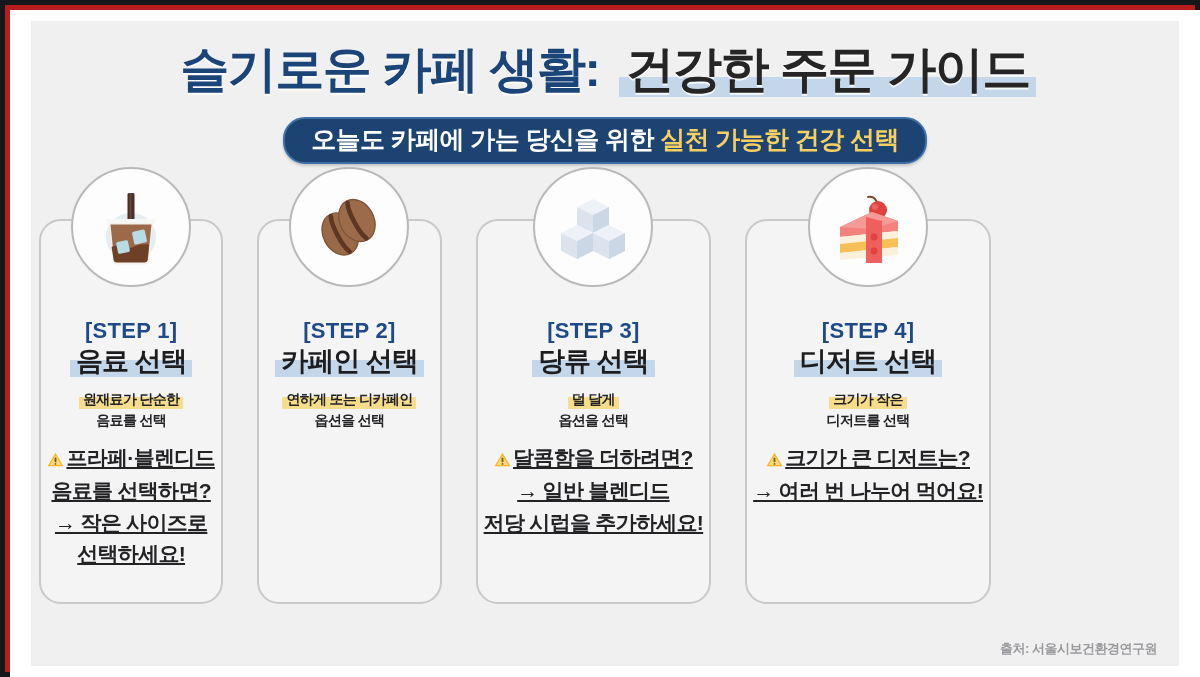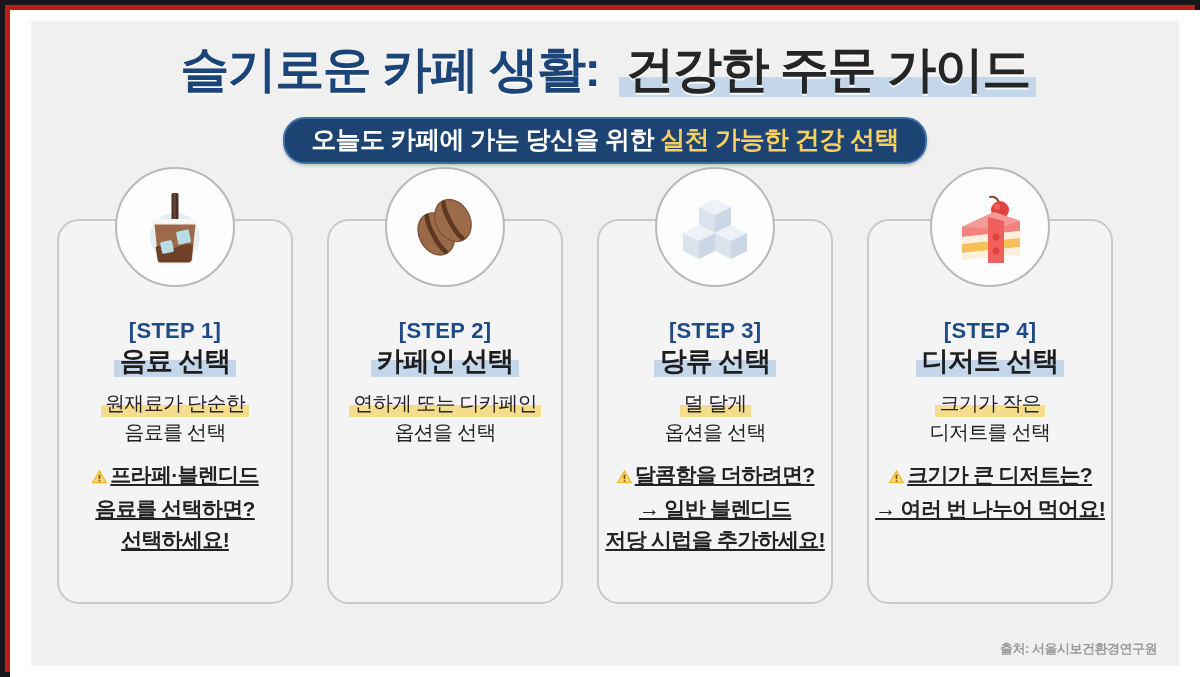--- a/index.html
+++ b/index.html
@@ -98,22 +98,22 @@
     line-height: 1.1;
     white-space: nowrap;
     box-shadow: 0 2px 3px rgba(0,0,0,.18);
   }
   .sub-white { color: #ffffff; }
   .sub-gold  { color: #f7d060; }
 
   
   .cards {
     position: absolute;
-    left: 26px; top: 198px;
-    width: 1056px;
+    left: 8px; top: 198px;
+    width: 952px;
     height: 385px;
     display: flex;
     gap: 34px;
   }
   .card {
     position: relative;
     flex: 1 1 0;
     background: #f4f4f5;
     border: 2px solid #c9c9cb;
     border-radius: 22px;
@@ -166,22 +166,22 @@
   .step-title-hl {
     position: absolute;
     left: 0; right: 0;
     bottom: 0px;
     height: 17px;
     background: #c3d6ea;
     z-index: 1;
   }
 
   .desc {
-    font-size: 20px;
-    font-weight: 400;
+    font-size: 14px;
+    font-weight: 700;
     color: #232326;
     letter-spacing: -0.7px;
     line-height: 1.45;
     margin-bottom: 12px;
   }
   .desc-hl-wrap {
     position: relative;
     display: inline-block;
   }
   .desc-hl-txt {
@@ -280,20 +280,21 @@
           <span class="desc-plain">음료를 선택</span>
         </div>
         <div class="warn">
           <span class="warn-line"><span class="warn-icon"><svg width="17" height="15" viewBox="0 0 17 15">
                   <path d="M8.5 0.8 L16.4 14.2 H0.6 Z" fill="#f5b820"></path>
                   <path d="M8.5 3.2 L14.3 13.1 H2.7 Z" fill="#fbd77c"></path>
                   <rect x="7.6" y="5.6" width="1.8" height="4.6" rx="0.8" fill="#7a5a10"></rect>
                   <rect x="7.6" y="11" width="1.8" height="1.8" rx="0.9" fill="#7a5a10"></rect>
                 </svg></span><span>프라페·블렌디드</span></span>
           <span class="warn-line">음료를 선택하면?</span>
+          <span class="warn-line">→ 작은 사이즈로</span>
           <span class="warn-line">선택하세요!</span>
         </div>
       </div>
 
       <div class="card">
         <div class="badge">
           <svg width="84" height="84" viewBox="0 0 84 84">
             <g transform="rotate(-28 42 42)">
               <ellipse cx="31" cy="44" rx="17" ry="22" fill="#9a6a48" stroke="#7d5439" stroke-width="1.4"></ellipse>
               <path d="M31 24 C27 32 27 56 31 64" stroke="#5e3723" stroke-width="4.6" fill="none" stroke-linecap="round"></path>

